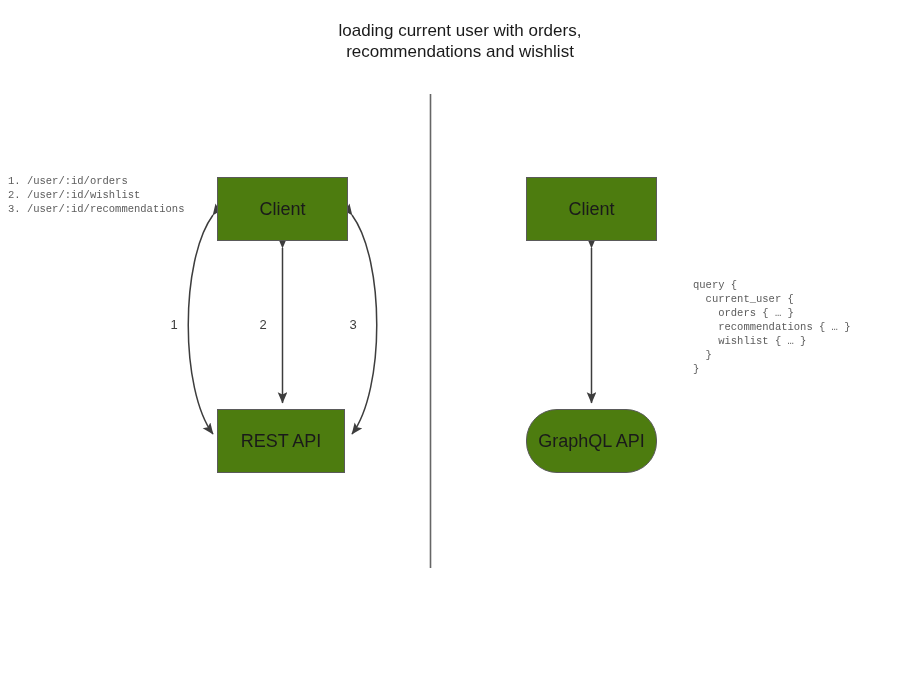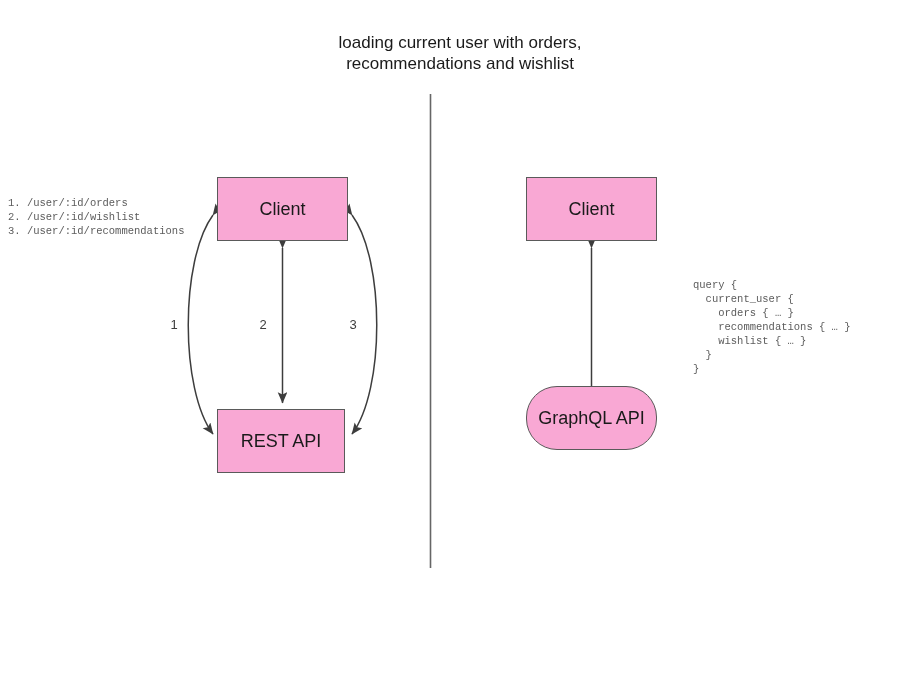--- a/index.html
+++ b/index.html
@@ -27,51 +27,50 @@
     position: absolute;
     left: 180px;
     top: 20px;
     width: 560px;
     text-align: center;
     font-family: "Liberation Sans", sans-serif;
     font-size: 17px;
     line-height: 21px;
     color: #1a1a1a;
     white-space: pre-line;
-    margin-top: 12px;
   }
 
   .node-box {
     position: absolute;
     box-sizing: border-box;
-    background: #f9a8d4;
+    background: #4d7c0f;
     border: 1.3px solid #5a5a5a;
     display: flex;
     align-items: center;
     justify-content: center;
     font-family: "Liberation Sans", sans-serif;
     font-size: 18px;
     color: #1a1a1a;
   }
 
   #rest-client-box { left: 217px; top: 177px; width: 131px; height: 64px; }
   #rest-api-box    { left: 217px; top: 409px; width: 128px; height: 64px; }
   #gql-client-box  { left: 526px; top: 177px; width: 131px; height: 64px; }
-  #gql-api-box     { left: 526px; top: 386px; width: 131px; height: 64px; border-radius: 31px; }
+  #gql-api-box     { left: 526px; top: 409px; width: 131px; height: 64px; border-radius: 31px; }
 
   .code-block {
     position: absolute;
     font-family: "Liberation Mono", monospace;
     font-size: 10.5px;
     line-height: 14px;
     color: #5c5c5c;
     white-space: pre;
   }
 
-  #rest-endpoint-list { left: 8px; top: 196px; }
+  #rest-endpoint-list { left: 8px; top: 174px; }
   #graphql-query-block { left: 693px; top: 278px; }
 
   .edge-label {
     position: absolute;
     font-family: "Liberation Sans", sans-serif;
     font-size: 13px;
     color: #3d3d3d;
     text-align: center;
     width: 20px;
   }

